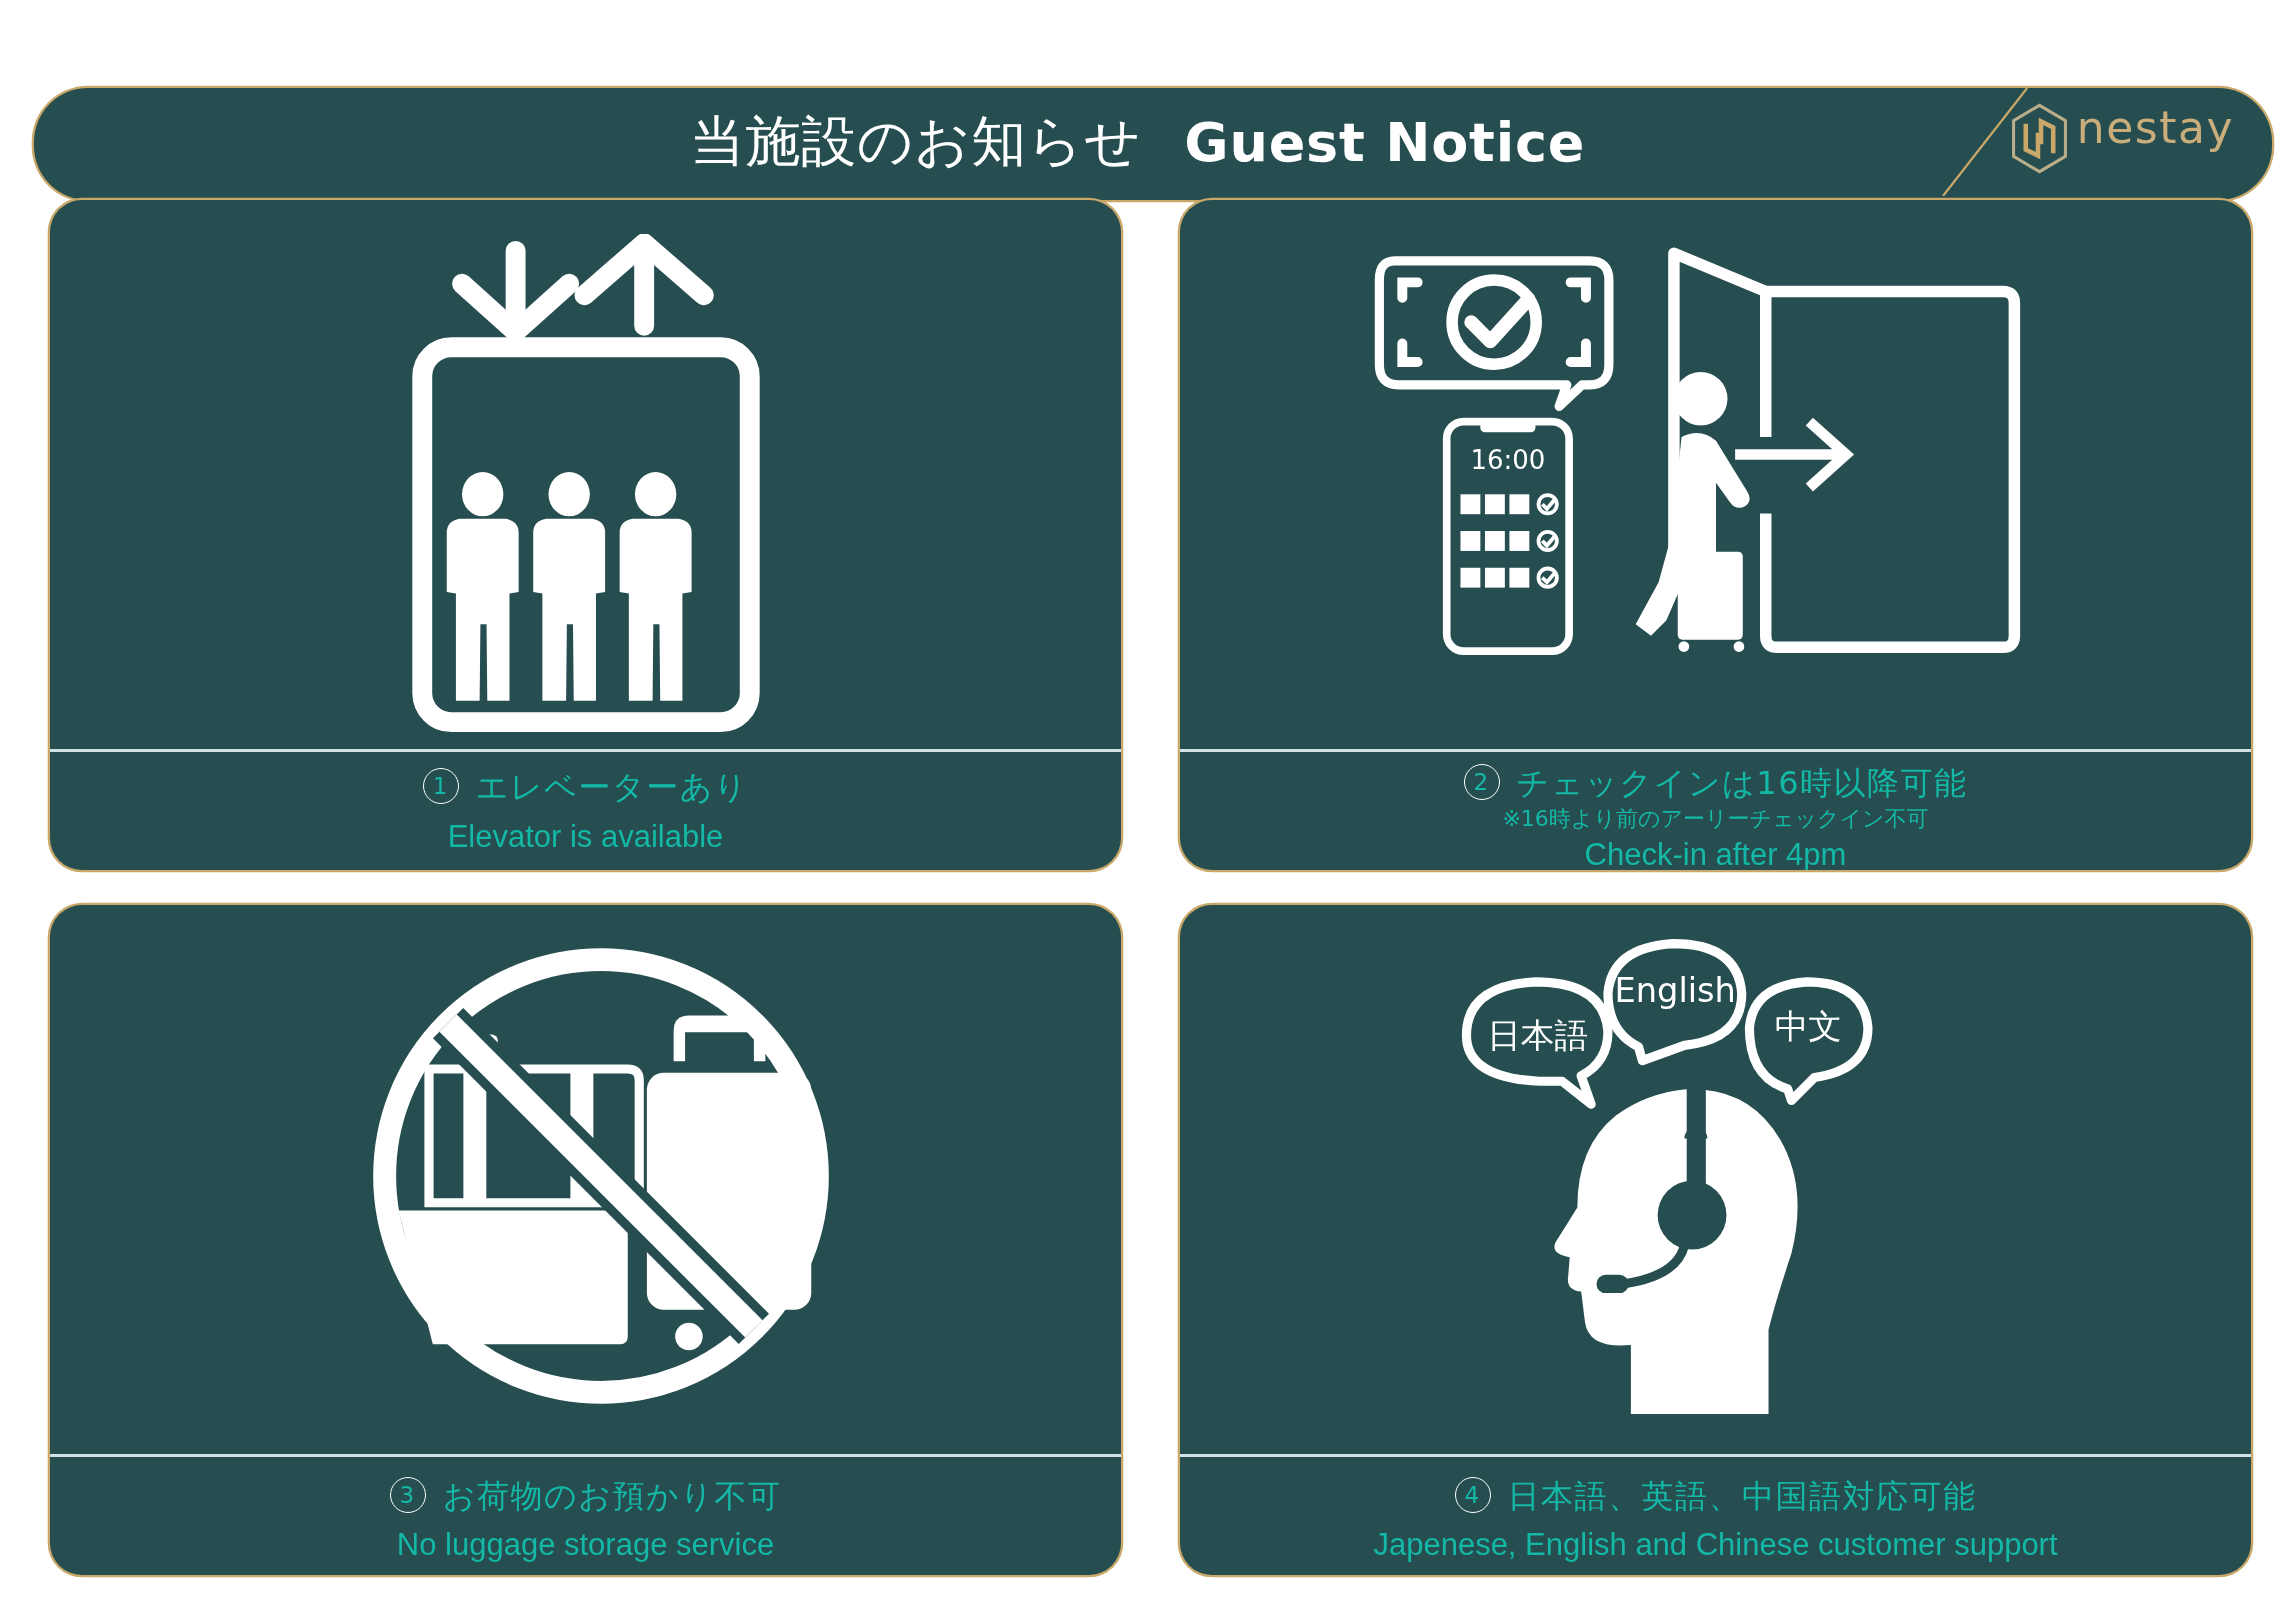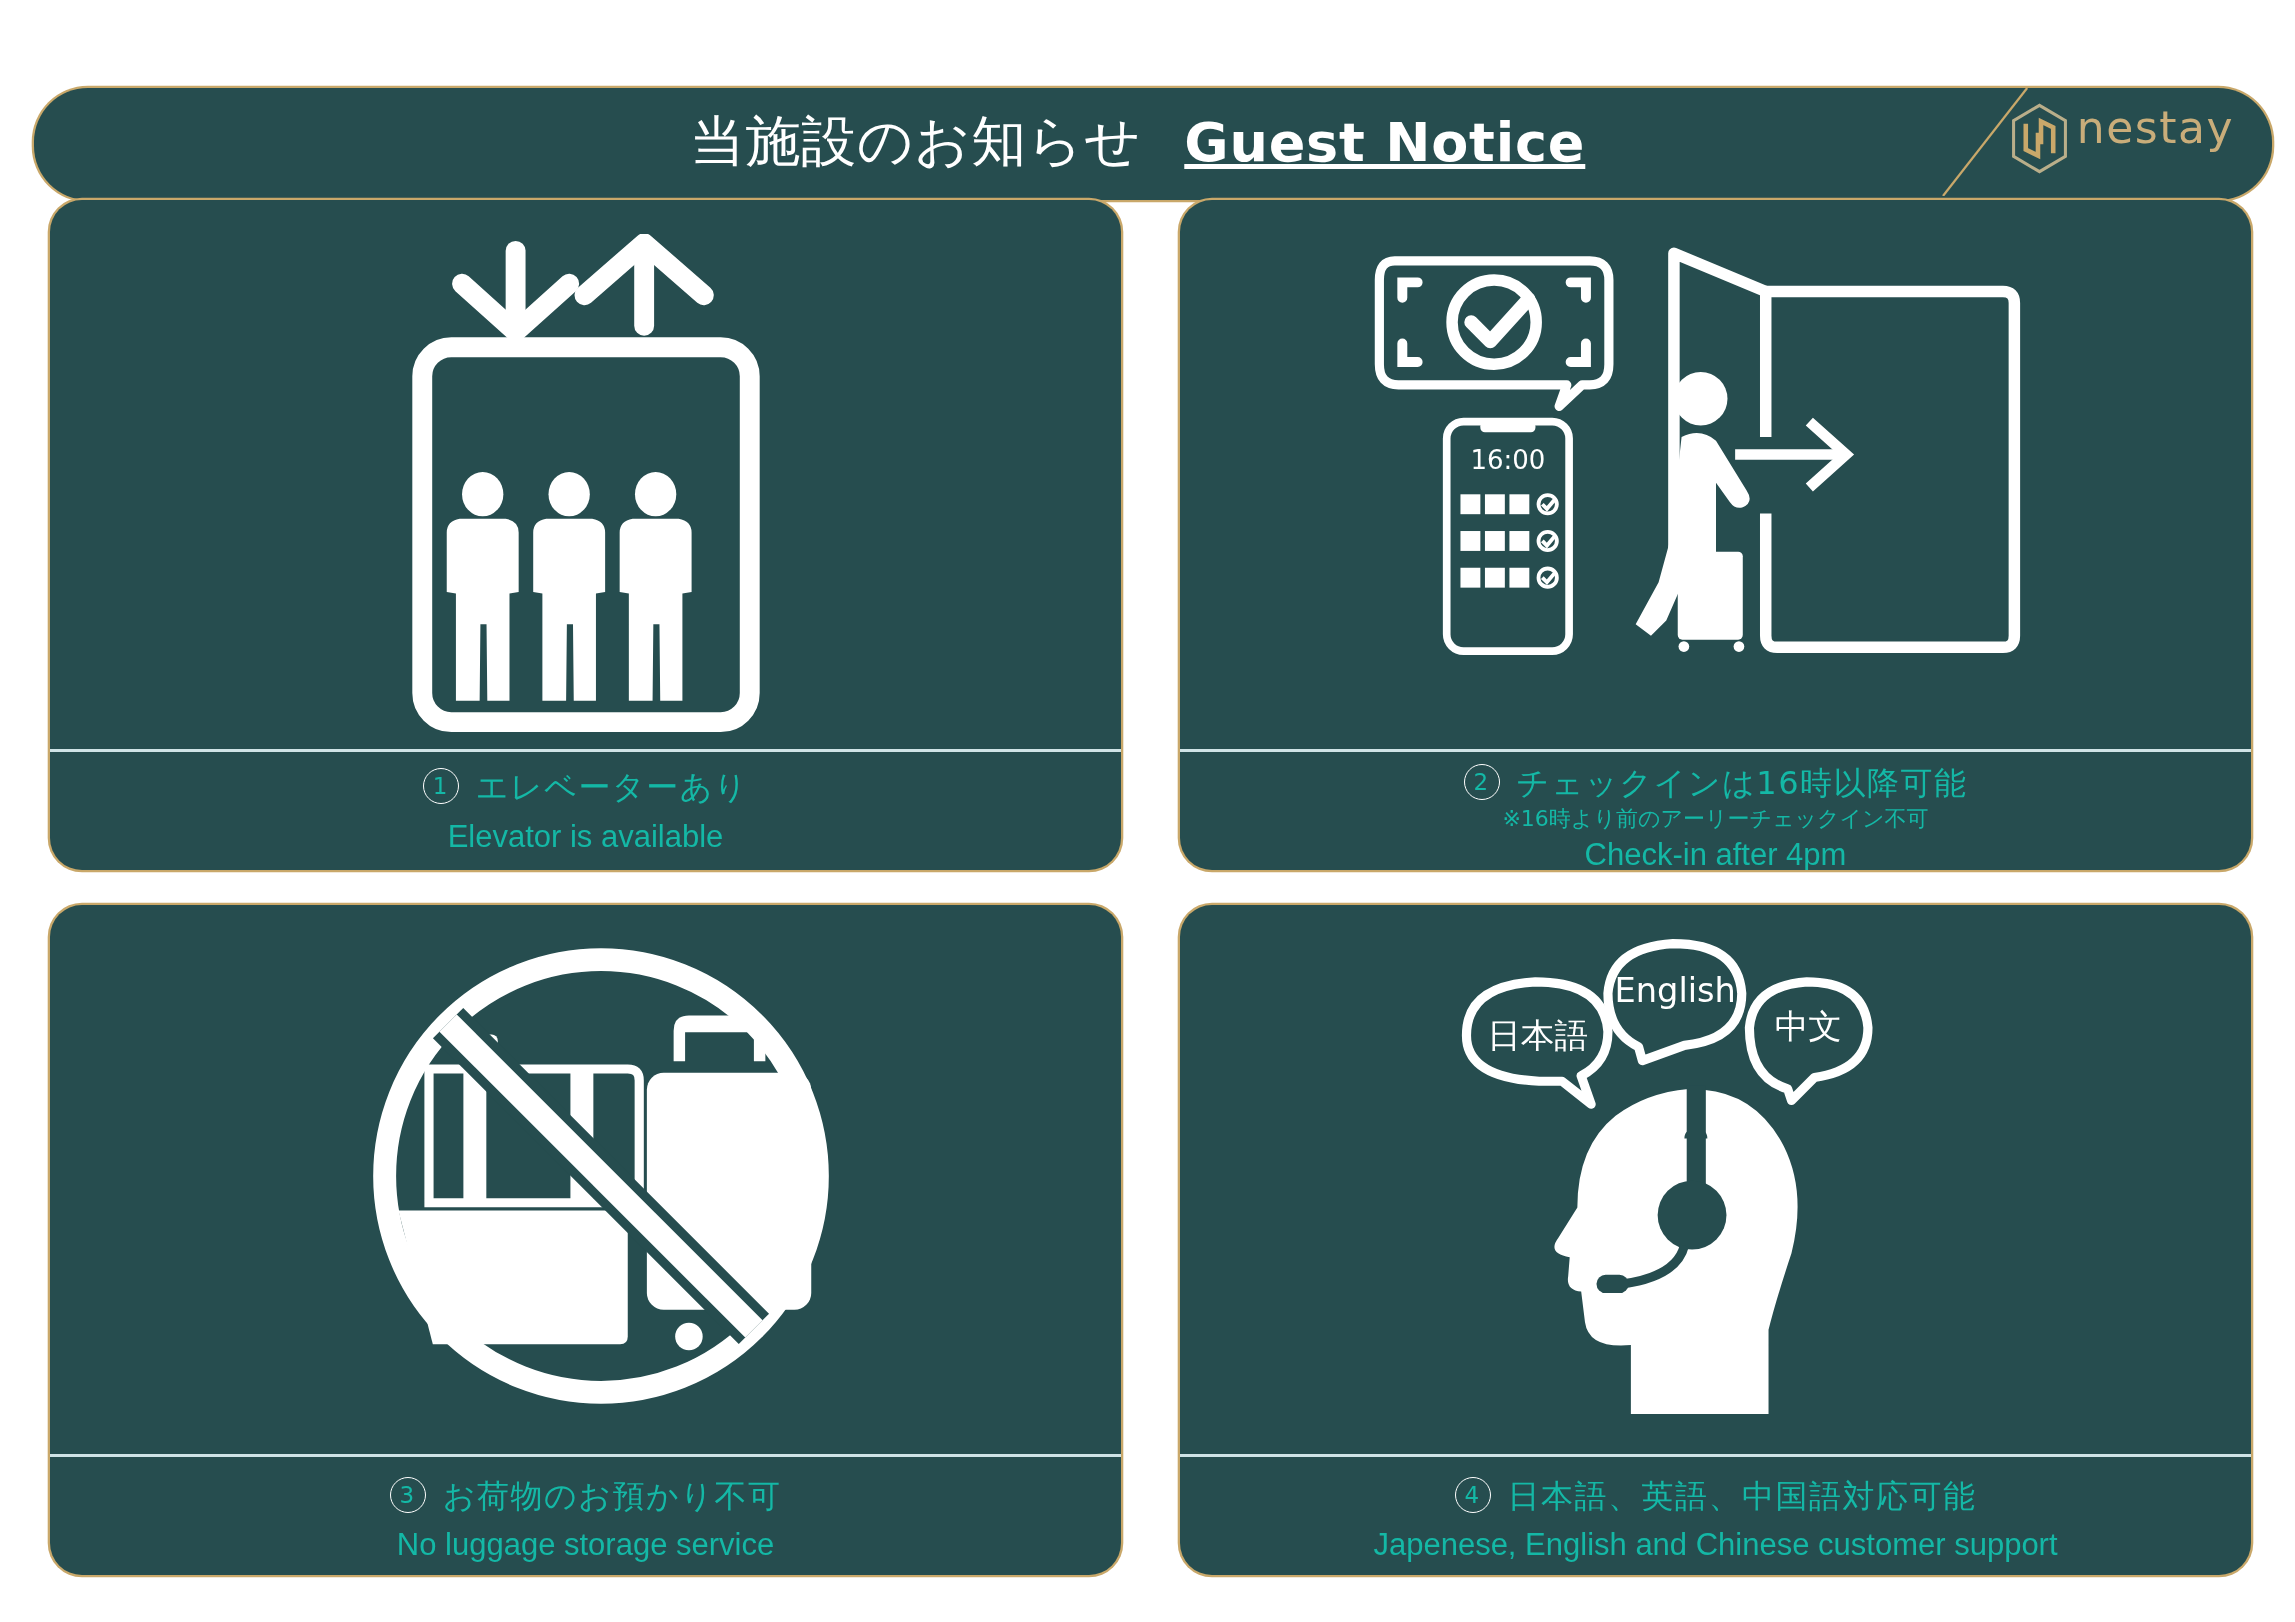--- a/index.html
+++ b/index.html
@@ -11,21 +11,21 @@
     position:absolute; left:34px; top:40px; width:2238px; height:112px;
     background:#264d4f; border-radius:54px;
     box-shadow:0 0 0 2.3px #c9a86a; overflow:hidden;margin-top:48px;
   }
   .header-title {
     position:absolute; left:0; right:0; top:0; height:108px;
     display:flex; align-items:center; justify-content:center; gap:43px;
     color:#ffffff; font-size:55px; letter-spacing:0.8px;
     padding-right:31px;
   }
-  .header-title .en { font-family:"DejaVu Sans",sans-serif; font-weight:bold; font-size:54px;text-decoration:underline; }
+  .header-title .en { font-family:"DejaVu Sans",sans-serif; font-weight:bold; font-size:54px; }
   .header-divider { position:absolute; left:0; top:0; width:2238px; height:108px; pointer-events:none; }
   .logo {
     position:absolute; right:38px; top:13.8px; height:80px;
     display:flex; align-items:flex-start; gap:7px;
   }
   .logo-text { color:#c9ad7a; font-size:44px; font-family:"DejaVu Sans",sans-serif; letter-spacing:1.5px; }
 
   .panel {
     position:absolute; width:1071px; height:670px;
     background:#264d4f; border-radius:32px;

